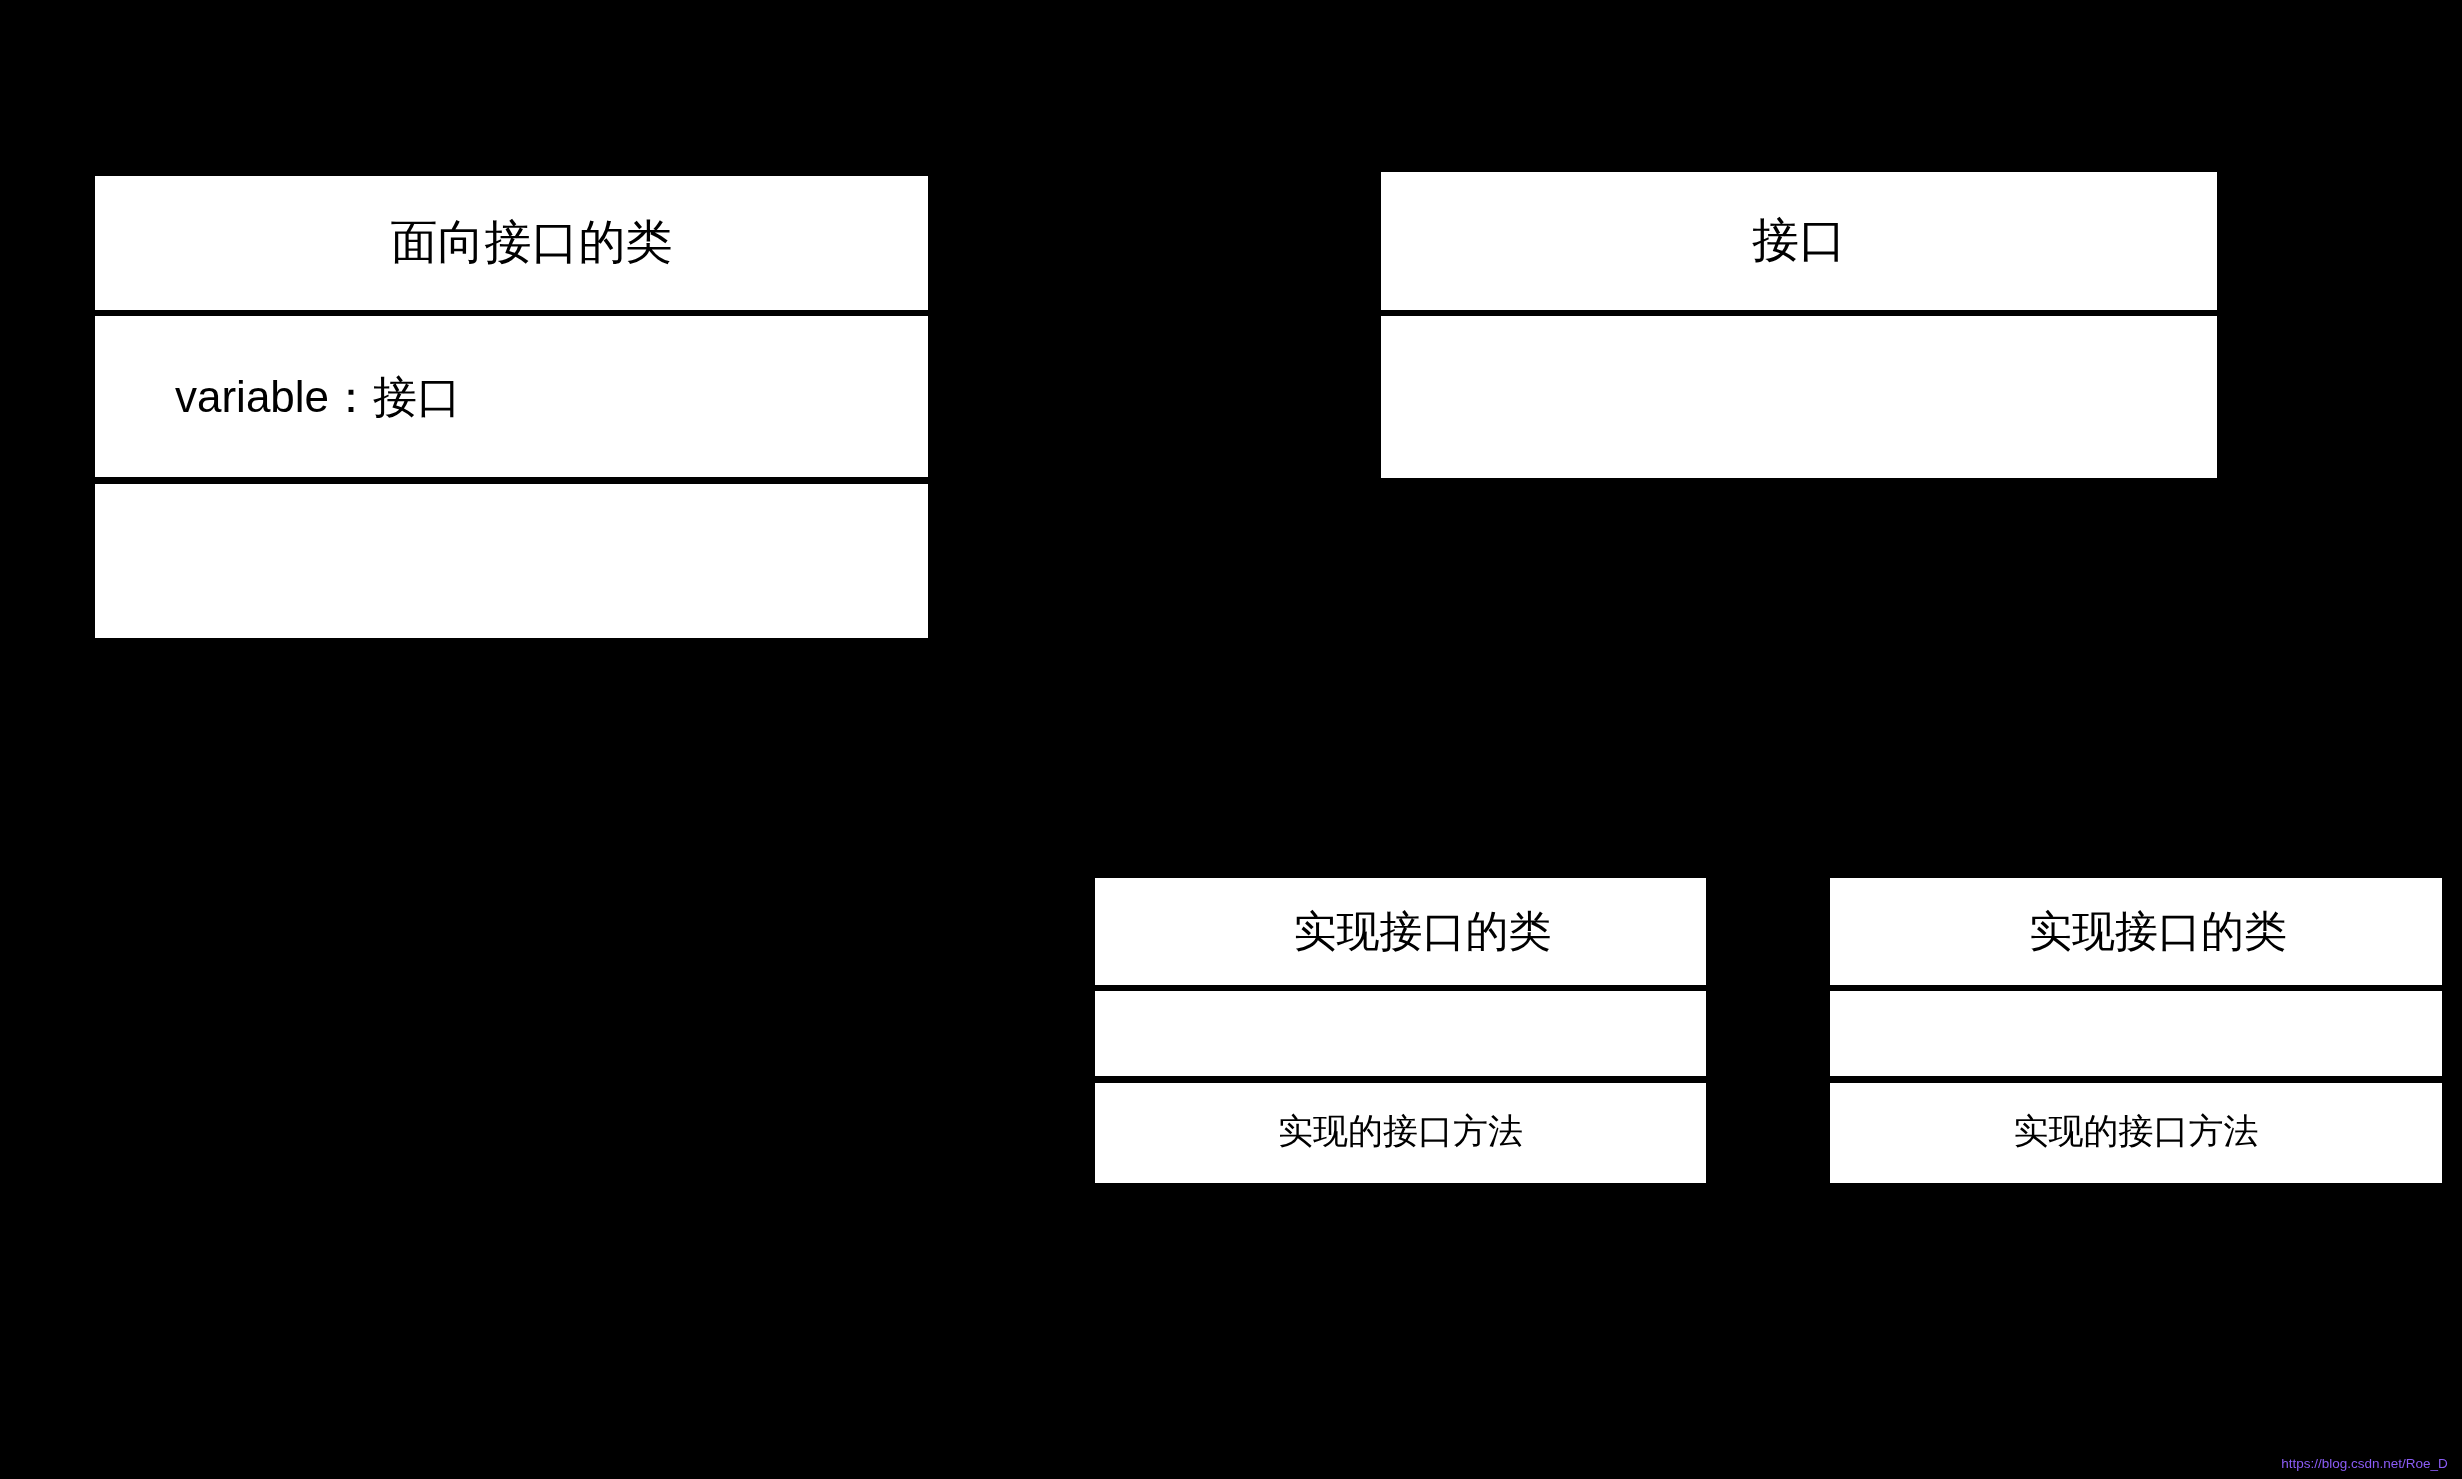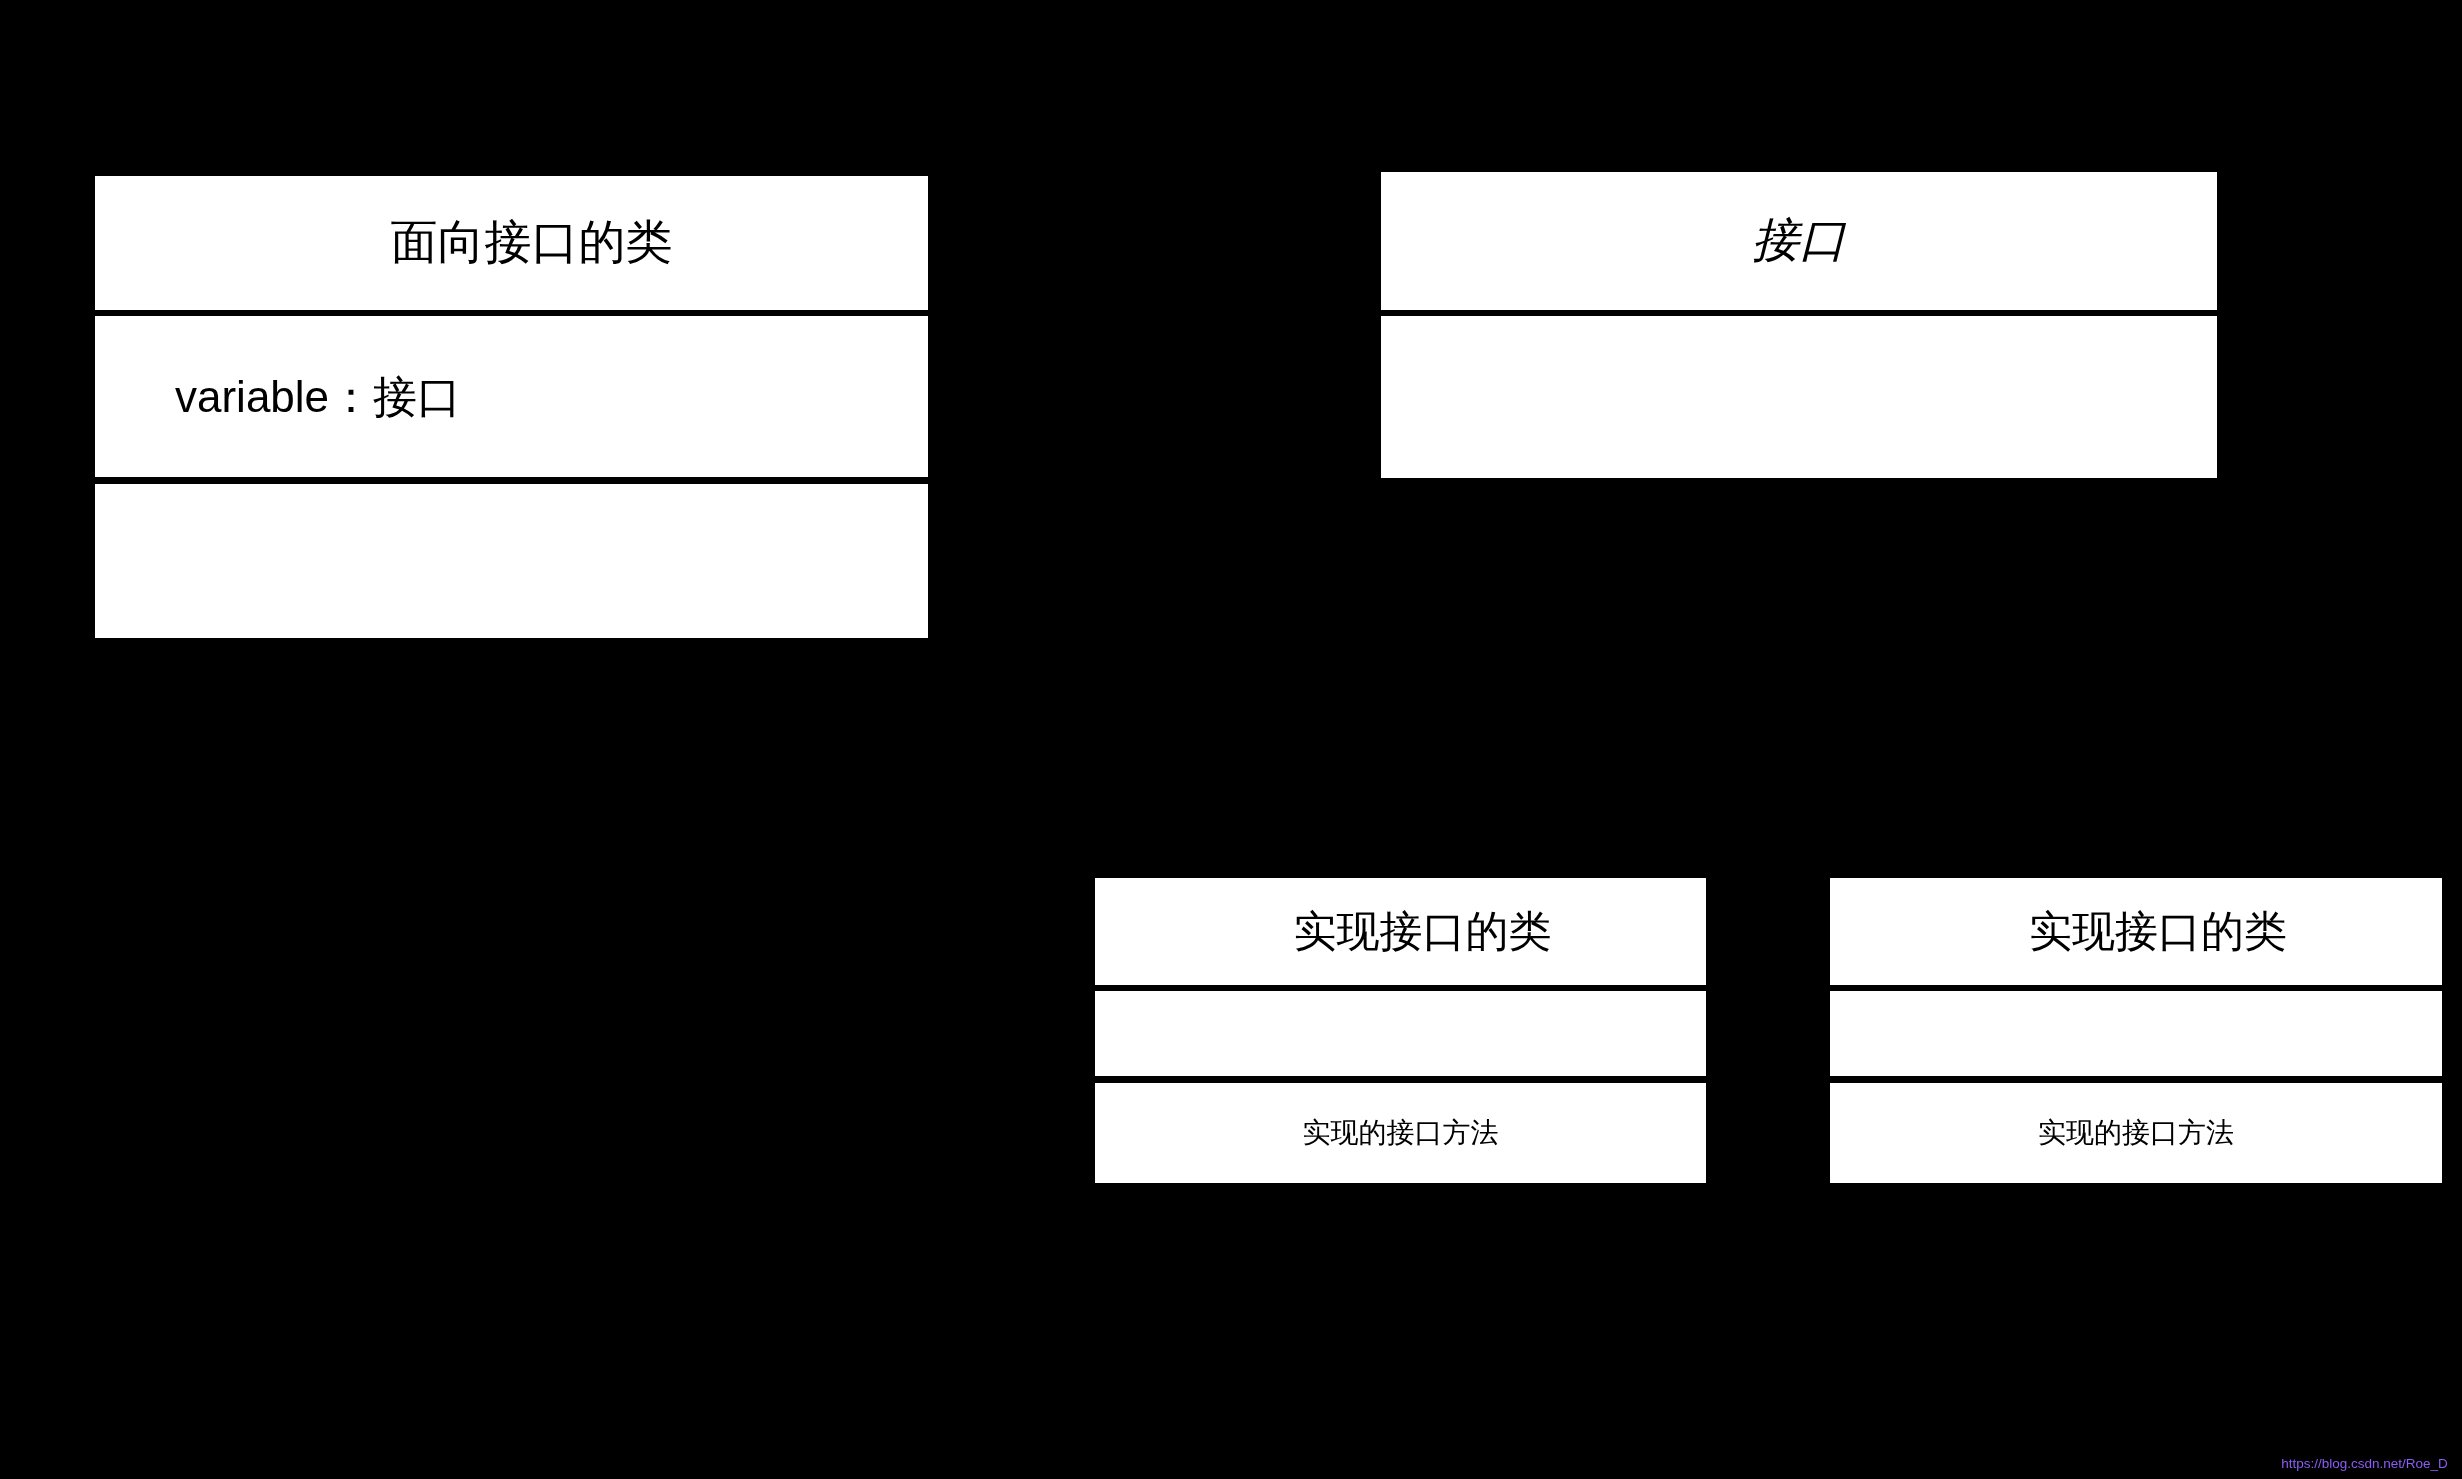--- a/index.html
+++ b/index.html
@@ -57,35 +57,35 @@
     width: 833px; height: 467px;
   }
   #box-interface-oriented-class .c1 { height: 134px; font-size: 47px; padding-left: 40px; }
   #box-interface-oriented-class .c2 { height: 161px; font-size: 44px; padding-left: 80px; }
   #box-interface-oriented-class .c3 { height: 154px; }
 
   #box-interface {
     left: 1381px; top: 172px;
     width: 836px; height: 468px;
   }
-  #box-interface .c1 { height: 138px; font-size: 47px; font-style: italic; }
+  #box-interface .c1 { height: 138px; font-size: 47px; }
   #box-interface .c2 { height: 162px; }
   #box-interface .c3 { height: 149px; font-size: 44px; padding-left: 41px; }
 
   #box-impl-class-1 {
     left: 1095px; top: 878px;
     width: 611px; height: 311px;
   }
   #box-impl-class-2 {
     left: 1830px; top: 878px;
     width: 612px; height: 311px;
   }
   .impl-box .c1 { height: 107px; font-size: 43px; padding-left: 44px; }
   .impl-box .c2 { height: 85px; }
-  .impl-box .c3 { height: 100px; font-size: 28px; }
+  .impl-box .c3 { height: 100px; font-size: 35px; }
 
   
   #watermark {
     position: absolute;
     right: 14.2px;
     bottom: 7.8px;
     color: #8b5cf6;
     font-size: 13.5px;
     font-family: "Liberation Sans", "DejaVu Sans", sans-serif;
     white-space: nowrap;

